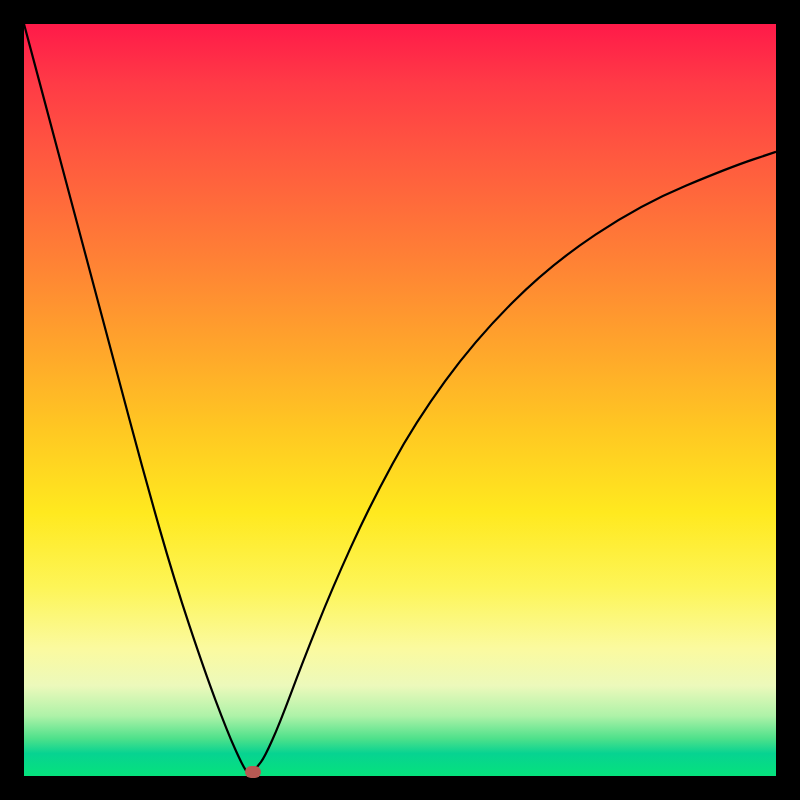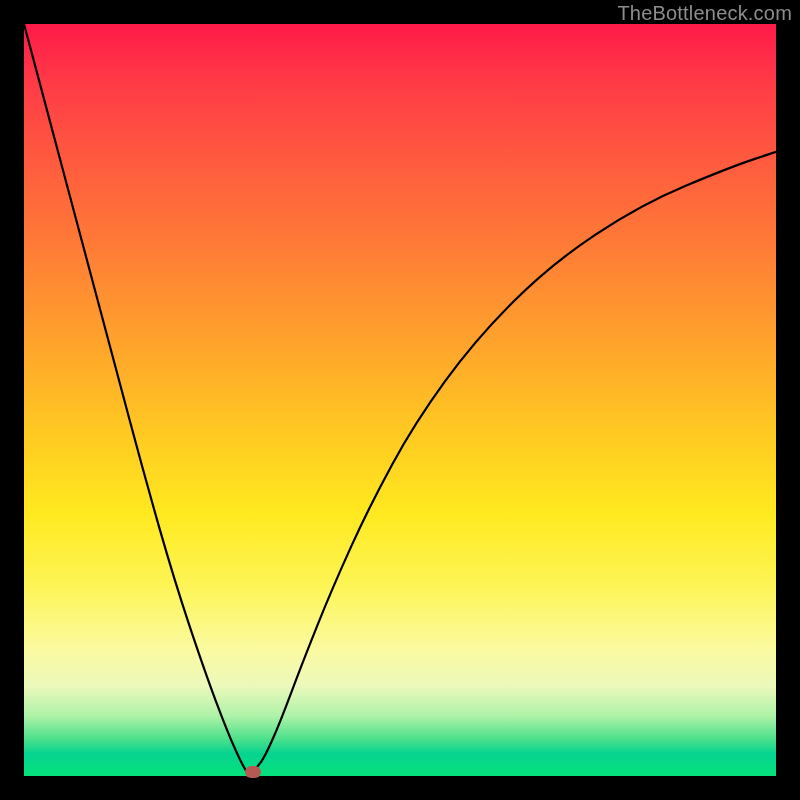--- a/index.html
+++ b/index.html
@@ -73,14 +73,13 @@
 <div class="frame">
 
   <div class="plot-area"></div>
 
   <svg class="curve" viewBox="0 0 752 752" preserveAspectRatio="none">
     <path id="curve-path" d="M 0 0 Q 0 0 15.040000000000001 56.400000000000034 Q 30.080000000000002 112.80000000000007 45.120000000000005 169.20000000000005 Q 60.160000000000004 225.60000000000002 75.2 282 Q 90.24 338.4 105.28 394.79999999999995 Q 120.32000000000001 451.2 135.36 503.84000000000003 Q 150.4 556.48 165.44 601.6 Q 180.48 646.72 191.76 676.8 Q 203.04000000000002 706.88 210.56 723.8 Q 218.07999999999998 740.72 221.83999999999997 746.36 Q 225.6 752 229.36 747.488 Q 233.12 742.976 236.88 738.088 Q 240.64000000000001 733.2 248.16000000000003 716.28 Q 255.68 699.36 266.96000000000004 669.28 Q 278.24 639.2 293.28 601.6 Q 308.32 564 327.12 522.64 Q 345.92 481.28000000000003 368.48 439.92 Q 391.04 398.56 421.12 357.20000000000005 Q 451.2 315.84000000000003 488.79999999999995 278.24 Q 526.4 240.64 571.52 210.56 Q 616.64 180.48000000000002 661.76 161.68 Q 706.88 142.88 729.44 135.36 T 752 127.84000000000003" fill="none" stroke="#000" stroke-width="2.2"></path>
   </svg>
 
   <div class="marker" id="marker" style="left: 245.36px; top: 766.24px;"></div>
 
-  <div class="watermark">TheBottleneck.com</div>
 </div>
 
 </body></html>

